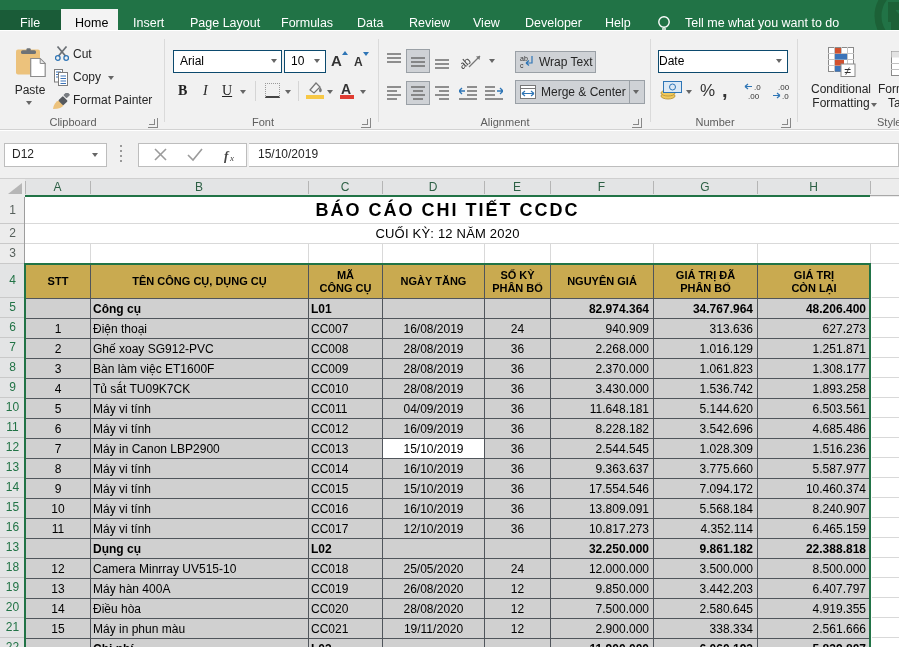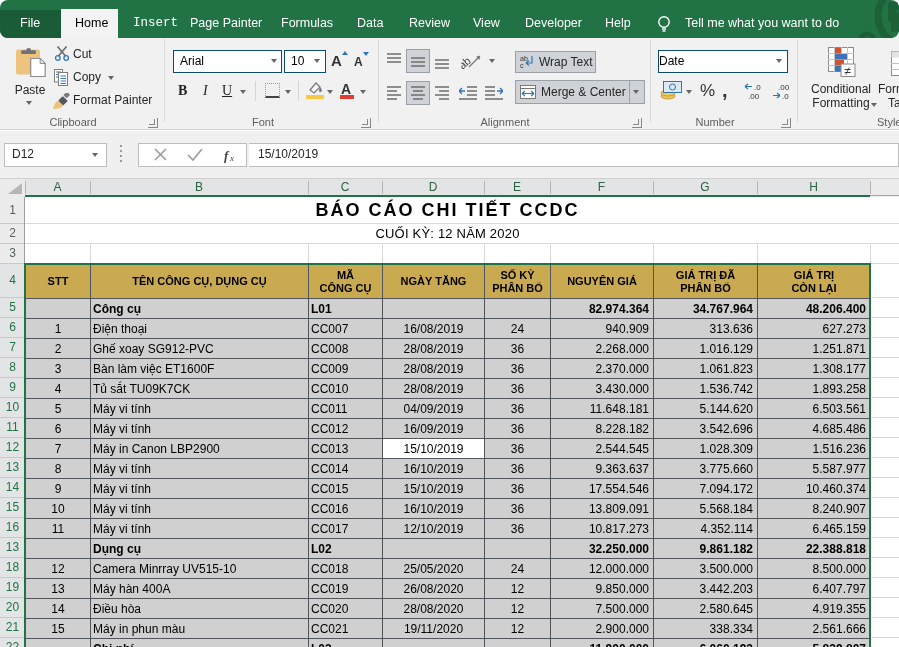--- a/index.html
+++ b/index.html
@@ -1,18 +1,18 @@
 <!DOCTYPE html>
 <html><head><meta charset="utf-8"><style>
 *{margin:0;padding:0;box-sizing:border-box;}
 html,body{width:899px;height:647px;overflow:hidden;}
 body{font-family:"Liberation Sans",sans-serif;position:relative;background:#fff;}
 .abs{position:absolute;}
 
-#tabbar{left:0;top:0;width:899px;height:38px;background:#217346;overflow:hidden;z-index:5;border-radius:8px;}
+#tabbar{left:0;top:0;width:899px;height:30px;background:#217346;overflow:hidden;z-index:5;}
 #filetab{left:0;top:10px;width:61px;height:28px;background:#1a5c38;}
 #hometab{left:61px;top:9px;width:57px;height:29px;background:#f3f3f3;}
 .tab{color:#fff;font-size:12.5px;top:10px;height:28px;line-height:27px;}
 #hometxt{color:#000000;}
 
 #ribbon{left:0;top:31px;width:899px;height:99px;background:#f1f1f1;border-bottom:1px solid #d2d2d2;}
 .vsep{top:8px;width:1px;height:83px;background:#dadada;}
 .glabel{font-size:11px;color:#5d5d5d;top:85px;text-align:center;}
 .launcher{top:87px;width:10px;height:10px;border-right:1px solid #888;border-bottom:1px solid #888;}
 .launcher:after{content:"";position:absolute;right:2px;bottom:2px;width:5px;height:5px;border-right:1px solid #888;border-bottom:1px solid #888;}
@@ -51,22 +51,22 @@
   <svg class="abs" style="left:855px;top:-22px;" width="110" height="75" viewBox="0 0 110 75">
     <circle cx="53" cy="38" r="30" fill="none" stroke="#1c6137" stroke-width="7"></circle>
     <path d="M 36 54 L 36 28 L 62 54 Z" fill="#1c6137"></path>
     <path d="M 33 24 L 53 24 L 53 32 L 41 32 L 41 44 L 33 44 Z" fill="#1c6137"></path>
     <circle cx="12" cy="63" r="7" fill="none" stroke="#1c6137" stroke-width="5"></circle>
   </svg>
   <div id="filetab" class="abs"></div>
   <div id="hometab" class="abs"></div>
   <div class="abs tab" style="left:20px;">File</div>
   <div class="abs tab" id="hometxt" style="left:75px;">Home</div>
-  <div class="abs tab" style="left:133px;font-family:Liberation Mono, monospace;">Insert</div>
-  <div class="abs tab" style="left:190px;">Page Painter</div>
+  <div class="abs tab" style="left:133px;">Insert</div>
+  <div class="abs tab" style="left:190px;">Page Layout</div>
   <div class="abs tab" style="left:281px;">Formulas</div>
   <div class="abs tab" style="left:357px;">Data</div>
   <div class="abs tab" style="left:409px;">Review</div>
   <div class="abs tab" style="left:473px;">View</div>
   <div class="abs tab" style="left:525px;">Developer</div>
   <div class="abs tab" style="left:605px;">Help</div>
   <svg class="abs" style="left:656px;top:15px;" width="16" height="18" viewBox="0 0 16 18">
     <circle cx="8" cy="7" r="5.2" fill="none" stroke="#fff" stroke-width="1.4"></circle>
     <line x1="6" y1="14" x2="10" y2="14" stroke="#fff" stroke-width="1.4"></line>
     <line x1="6.5" y1="16" x2="9.5" y2="16" stroke="#fff" stroke-width="1.4"></line>

